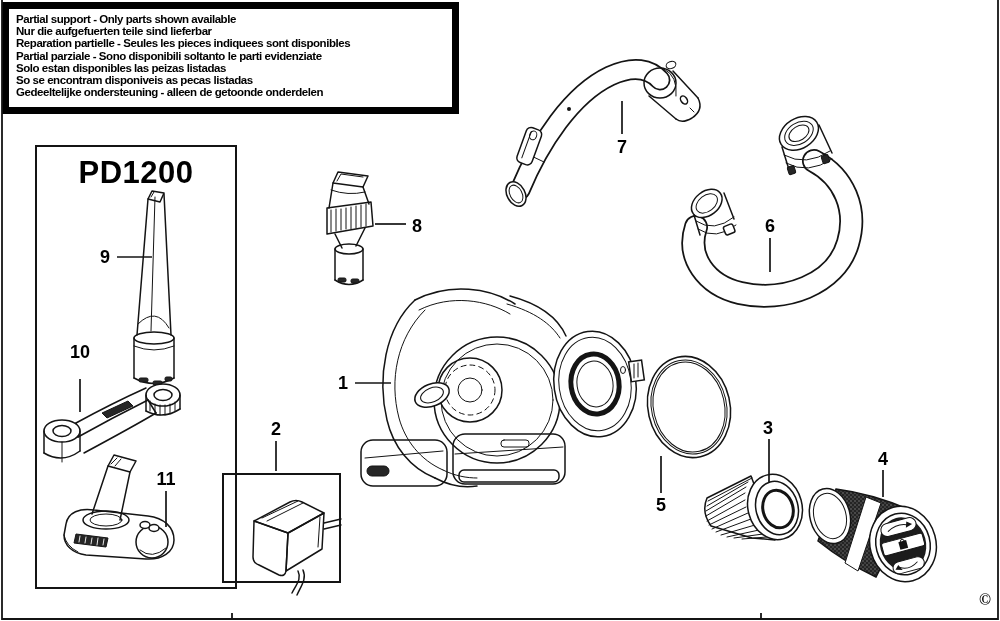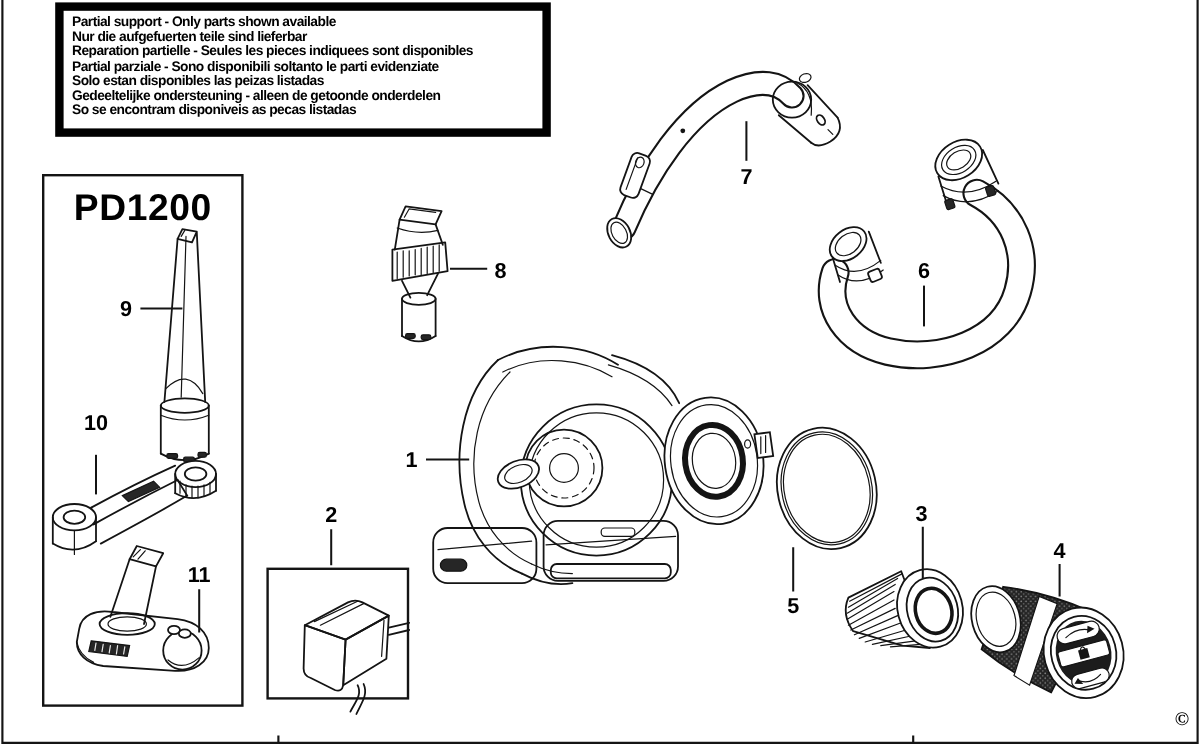--- a/index.html
+++ b/index.html
@@ -3,48 +3,48 @@
 <meta charset="utf-8">
 <style>
   html,body{margin:0;padding:0;background:#fff;}
   .stage{position:relative;width:1000px;height:621px;background:#fff;overflow:hidden;
          font-family:"Liberation Sans",sans-serif;color:#000;}
   svg{position:absolute;overflow:visible;}
   .ln{fill:none;stroke:#141414;stroke-width:1.5;stroke-linecap:round;stroke-linejoin:round;}
   .lt{fill:none;stroke:#141414;stroke-width:1;stroke-linecap:round;}
   .wh{fill:#fff;stroke:#141414;stroke-width:1.5;}
   .dk{fill:#262626;stroke:#141414;stroke-width:1;}
-  .notice{position:absolute;left:2px;top:2px;width:413px;height:112px;background:#000;
-          box-sizing:border-box;padding:7px;margin-left:44px;}
+  .notice{position:absolute;left:2px;top:2px;width:457px;height:112px;background:#000;
+          box-sizing:border-box;padding:7px;}
   .notice-inner{background:#fff;width:100%;height:100%;box-sizing:border-box;padding:4px 6px 0 7px;overflow:hidden;}
   .nline{font-size:11.5px;font-weight:bold;line-height:12.2px;letter-spacing:-0.45px;white-space:nowrap;}
   .nline.indent{padding-left:16px;}
-  .model-box{position:absolute;left:35px;top:145px;width:168px;height:444px;
+  .model-box{position:absolute;left:35px;top:145px;width:202px;height:444px;
              border:2px solid #141414;box-sizing:border-box;}
   .model-title{text-align:center;font-size:31px;font-weight:bold;letter-spacing:0.5px;padding-top:8px;}
   .charger-box{position:absolute;left:222px;top:473px;width:119px;height:110px;
                border:2px solid #141414;box-sizing:border-box;}
   .plabel{position:absolute;transform:translate(-50%,-50%);font-weight:bold;font-size:18px;line-height:1;}
   .copyright{position:absolute;left:985px;top:600px;transform:translate(-50%,-50%);
              font-size:16px;font-weight:bold;font-family:"Liberation Serif",serif;}
 </style>
 </head>
 <body>
 
 <div class="stage">
 
   <div class="notice">
     <div class="notice-inner">
       <div class="nline">Partial support - Only parts shown available</div>
       <div class="nline">Nur die aufgefuerten teile sind lieferbar</div>
       <div class="nline">Reparation partielle - Seules les pieces indiquees sont disponibles</div>
       <div class="nline">Partial parziale - Sono disponibili soltanto le parti evidenziate</div>
       <div class="nline">Solo estan disponibles las peizas listadas</div>
+      <div class="nline">So se encontram disponiveis as pecas listadas</div>
       <div class="nline">Gedeeltelijke ondersteuning - alleen de getoonde onderdelen</div>
-      <div class="nline">So se encontram disponiveis as pecas listadas</div>
     </div>
   </div>
 
   <div class="model-box">
     <div class="model-title">PD1200</div>
   </div>
 
   <div class="charger-box"></div>
 
   <svg style="left:118px;top:188px;" width="72" height="212" viewBox="0 0 72 212">

